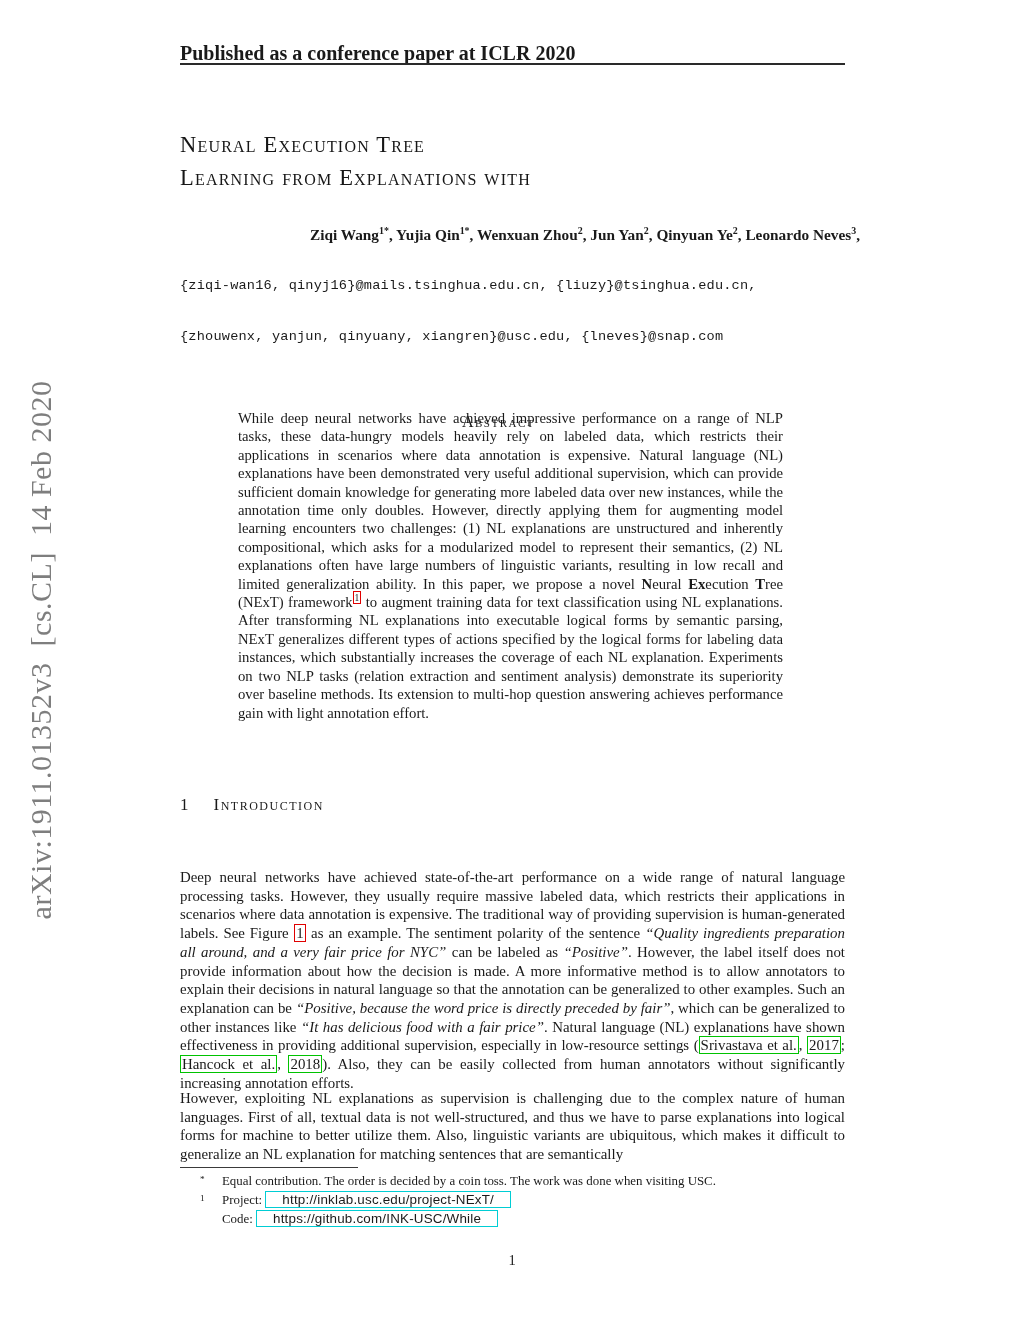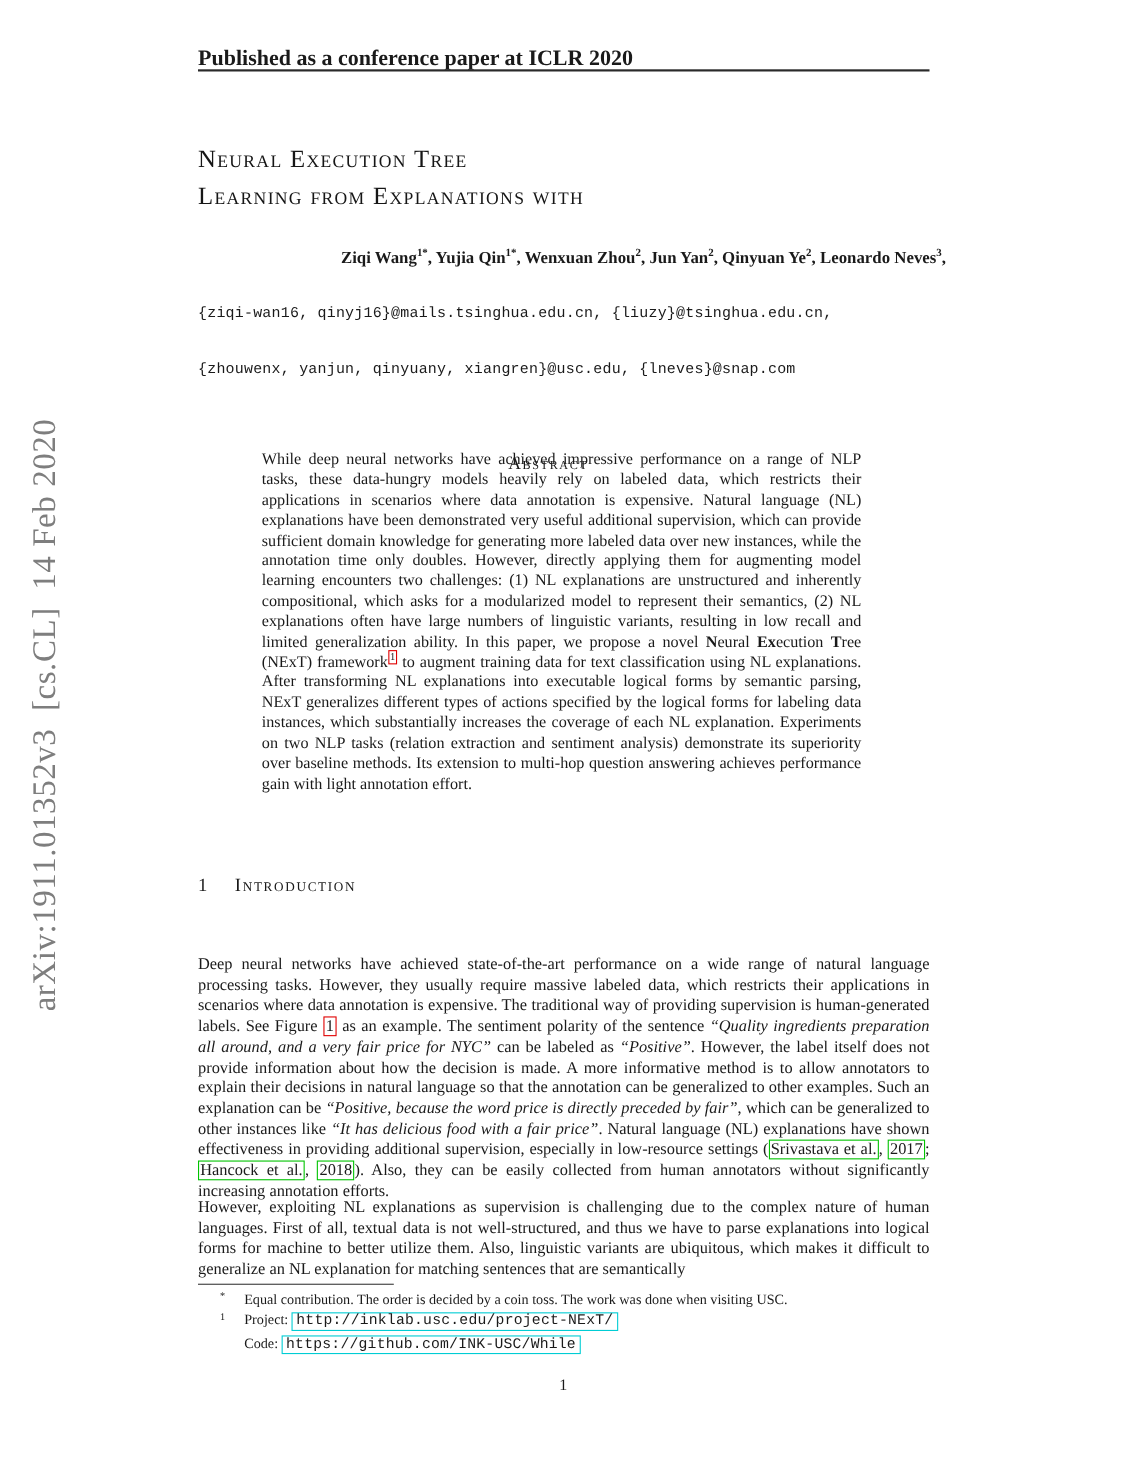--- a/index.html
+++ b/index.html
@@ -66,22 +66,22 @@
   .page-number{left:0;top:1252px;width:1024px;text-align:center;font-size:14.5px;}
 
   
   .rt-b{font-weight:bold;}
   .rt-i{font-style:italic;}
   .rt-sup{vertical-align:super;font-size:0.65em;line-height:0;}
   .rt-supref{vertical-align:super;font-size:0.65em;line-height:0;
     border:1.4px solid var(--link-red);padding:0 1px;}
   .rt-ref{border:1.4px solid var(--link-red);padding:0 1.5px;}
   .rt-cite{border:1.4px solid var(--cite-green);padding:0 1px;}
-  .rt-url{border:1.6px solid var(--url-cyan);padding:0 3px;
-    font-family:Liberation Mono, monospace;font-size:13.4px;letter-spacing:0.2px;}
+  .rt-url{border:1.6px solid var(--url-cyan);padding:0 16px;
+    font-family:Liberation Sans, sans-serif;font-size:13.4px;letter-spacing:0.2px;}
 </style>
 </head>
 <body>
 
 <div class="abs header-text">Published as a conference paper at ICLR 2020</div>
 <div class="abs header-rule"></div>
 
 <div class="abs arxiv-sidebar">arXiv:1911.01352v3  [cs.CL]  14 Feb 2020</div>
 
 <div class="abs paper-title">

